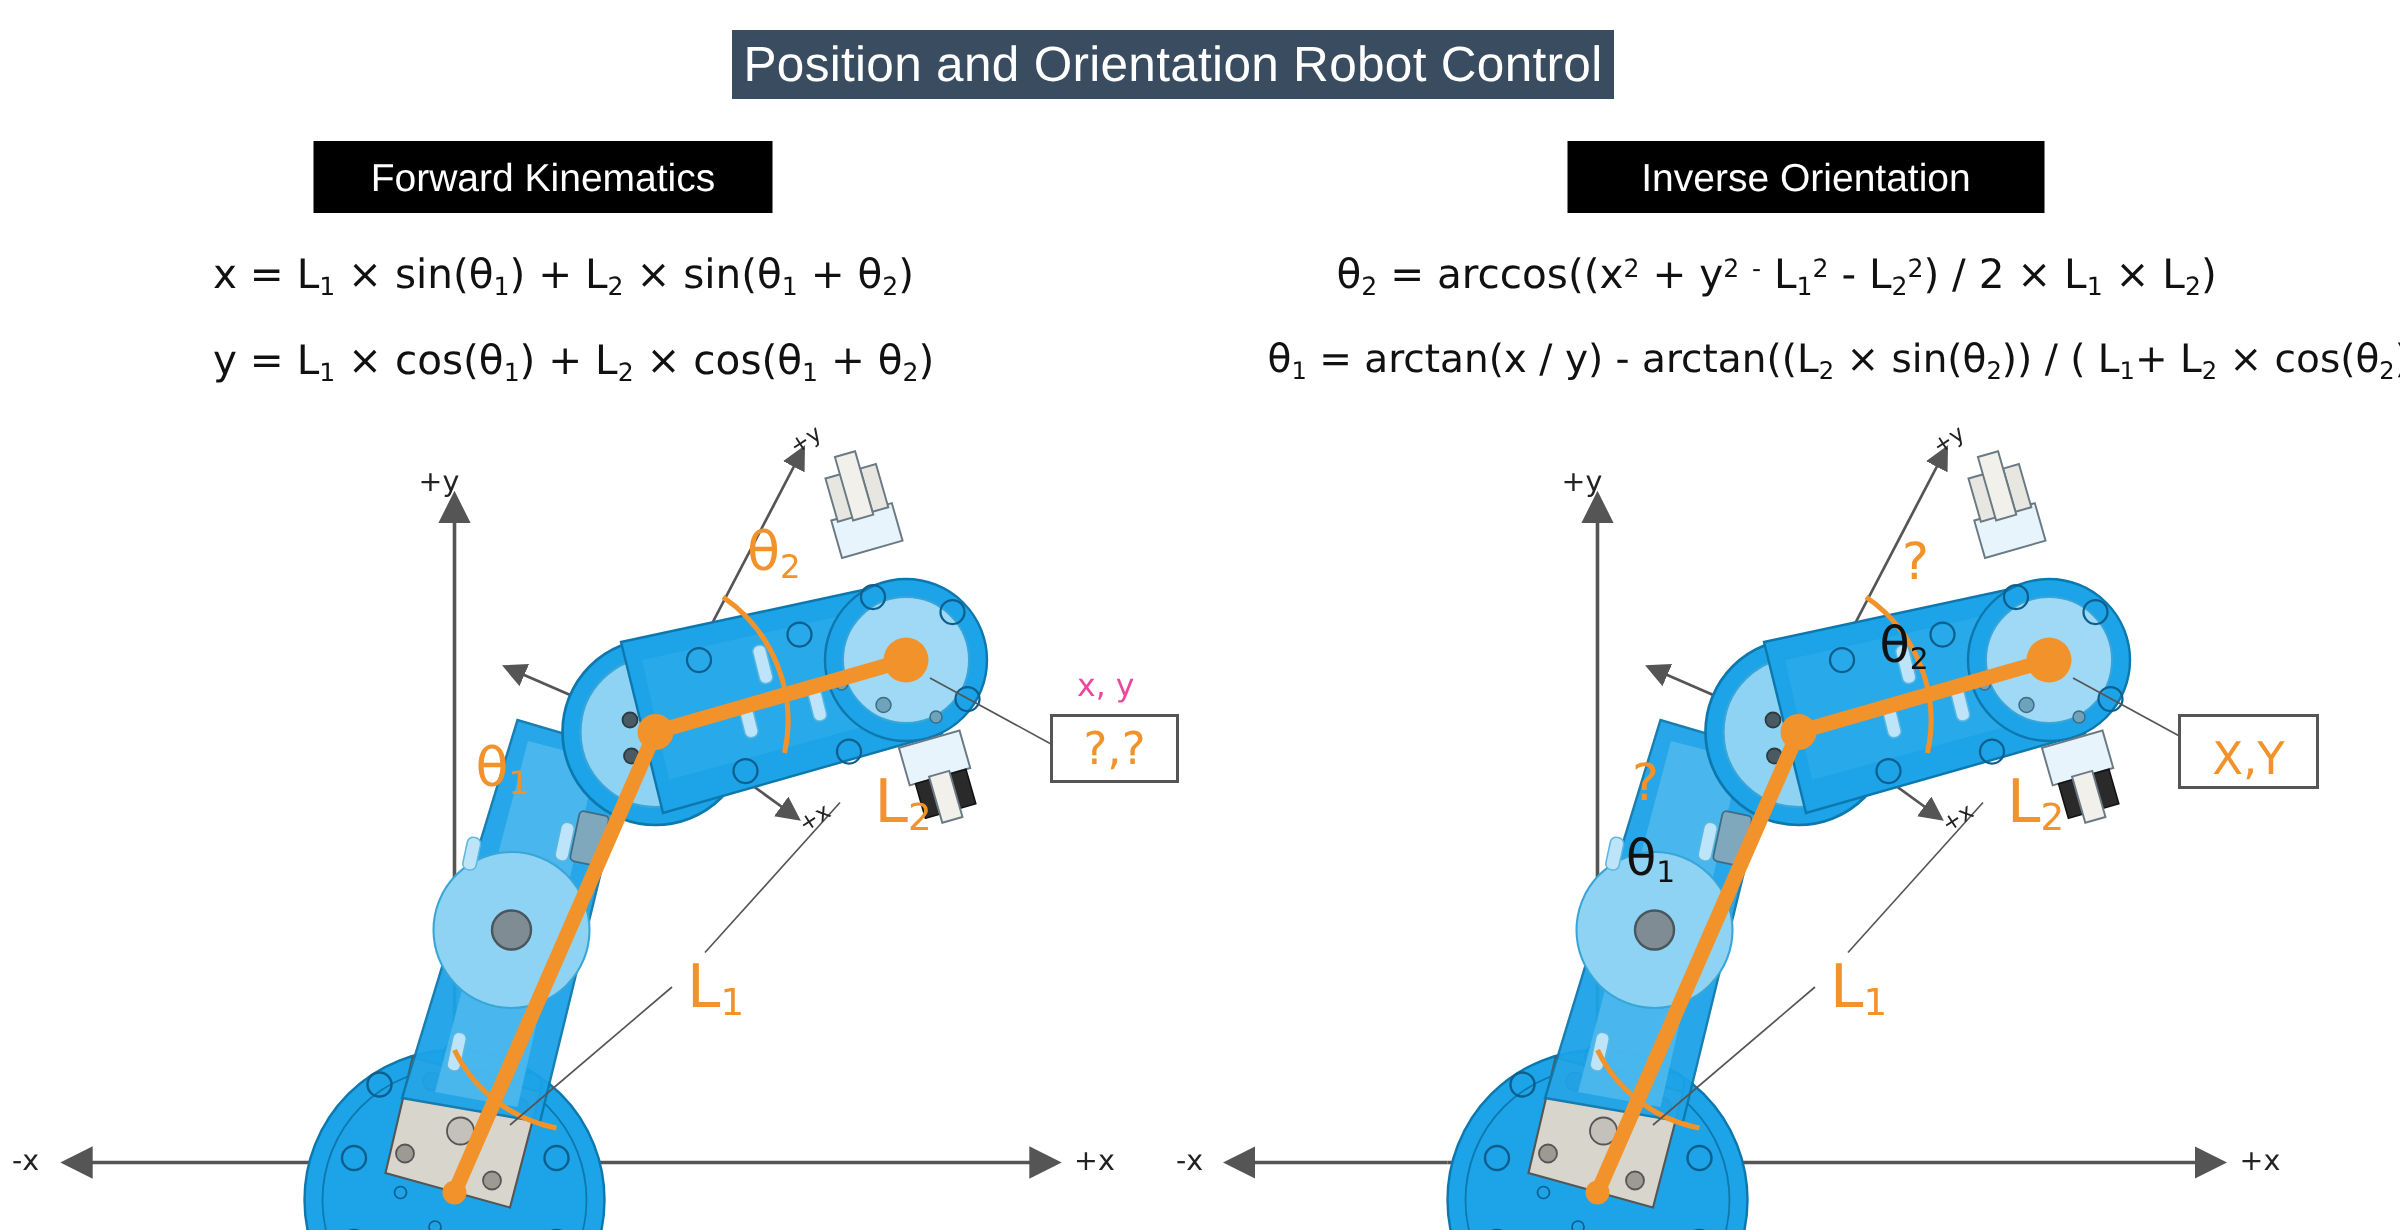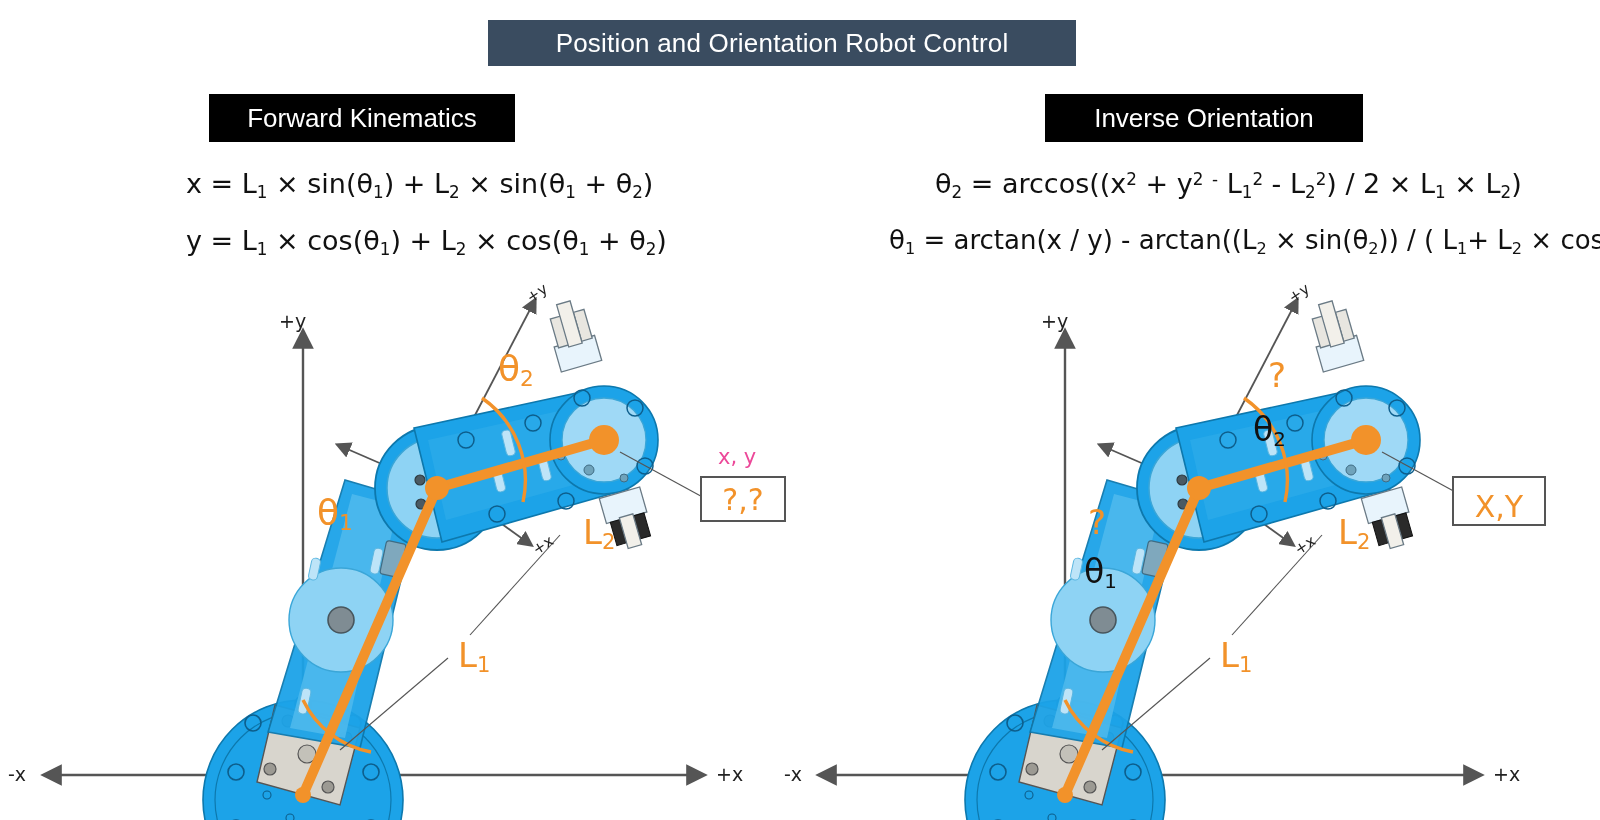--- a/index.html
+++ b/index.html
@@ -1,30 +1,30 @@
 <!DOCTYPE html>
 <html><head>
 <meta charset="utf-8">
 <style>
   html,body{margin:0;padding:0;background:#fff;}
   body{width:1600px;height:820px;position:relative;overflow:hidden;
        font-family:"Liberation Sans","DejaVu Sans",sans-serif;color:#111;}
 
   .title-bar{position:absolute;left:488px;top:20px;width:588px;height:46px;
     background:#3a4c60;display:flex;align-items:center;justify-content:center;}
-  .title-bar span{color:#fff;font-size:26px;font-weight:400;letter-spacing:.2px;}
+  .title-bar span{color:#fff;font-size:33px;font-weight:400;letter-spacing:.2px;}
 
   .sec-head{position:absolute;height:48px;background:#000000;
     display:flex;align-items:center;justify-content:center;}
   .sec-head span{color:#fff;font-size:26px;font-weight:400;}
   #head-fk{left:209px;top:94px;width:306px;}
   #head-ik{left:1045px;top:94px;width:318px;}
 
   .formula{position:absolute;font-size:27px;white-space:nowrap;color:#111;
-           font-family:"DejaVu Sans",sans-serif;font-weight:400;margin-left:44px;}
+           font-family:"DejaVu Sans",sans-serif;font-weight:400;}
   .formula sub{font-size:.62em;vertical-align:-.28em;}
   .formula sup{font-size:.62em;vertical-align:.45em;}
   #fk1{left:142px;top:168px;}
   #fk2{left:142px;top:225px;}
   #ik1{left:891px;top:168px;}
   #ik2{left:845px;top:225px;font-size:26px;}
 
   .panel{position:absolute;top:280px;width:800px;height:540px;}
   #panel-fk{left:0;}
   #panel-ik{left:790px;}
@@ -32,21 +32,21 @@
   .axlabel{position:absolute;font-size:19px;color:#222;
            font-family:"DejaVu Sans",sans-serif;}
   .axlabel.small{font-size:15px;}
   .axlabel.rot{transform:rotate(-33deg);transform-origin:left center;}
 
   .greek{position:absolute;font-family:"DejaVu Sans",sans-serif;}
   .greek.orange{color:#f2922a;}
   .greek.black{color:#111;}
   .greek sub{font-size:.6em;vertical-align:-.25em;}
 
-  .llab{position:absolute;color:#f2922a;font-size:34px;
+  .llab{position:absolute;color:#f2922a;font-size:40px;
         font-family:"DejaVu Sans",sans-serif;}
   .llab sub{font-size:.62em;vertical-align:-.22em;}
 
   .qmark{position:absolute;color:#f2922a;font-size:34px;font-weight:500;
          font-family:"DejaVu Sans",sans-serif;}
 
   .xybox{position:absolute;border:2px solid #555;background:#fff;
          display:flex;align-items:center;justify-content:center;}
   .xybox span{color:#f2922a;font-size:30px;font-family:"DejaVu Sans",sans-serif;}
   .xycap{position:absolute;font-size:21px;color:#ec4899;

